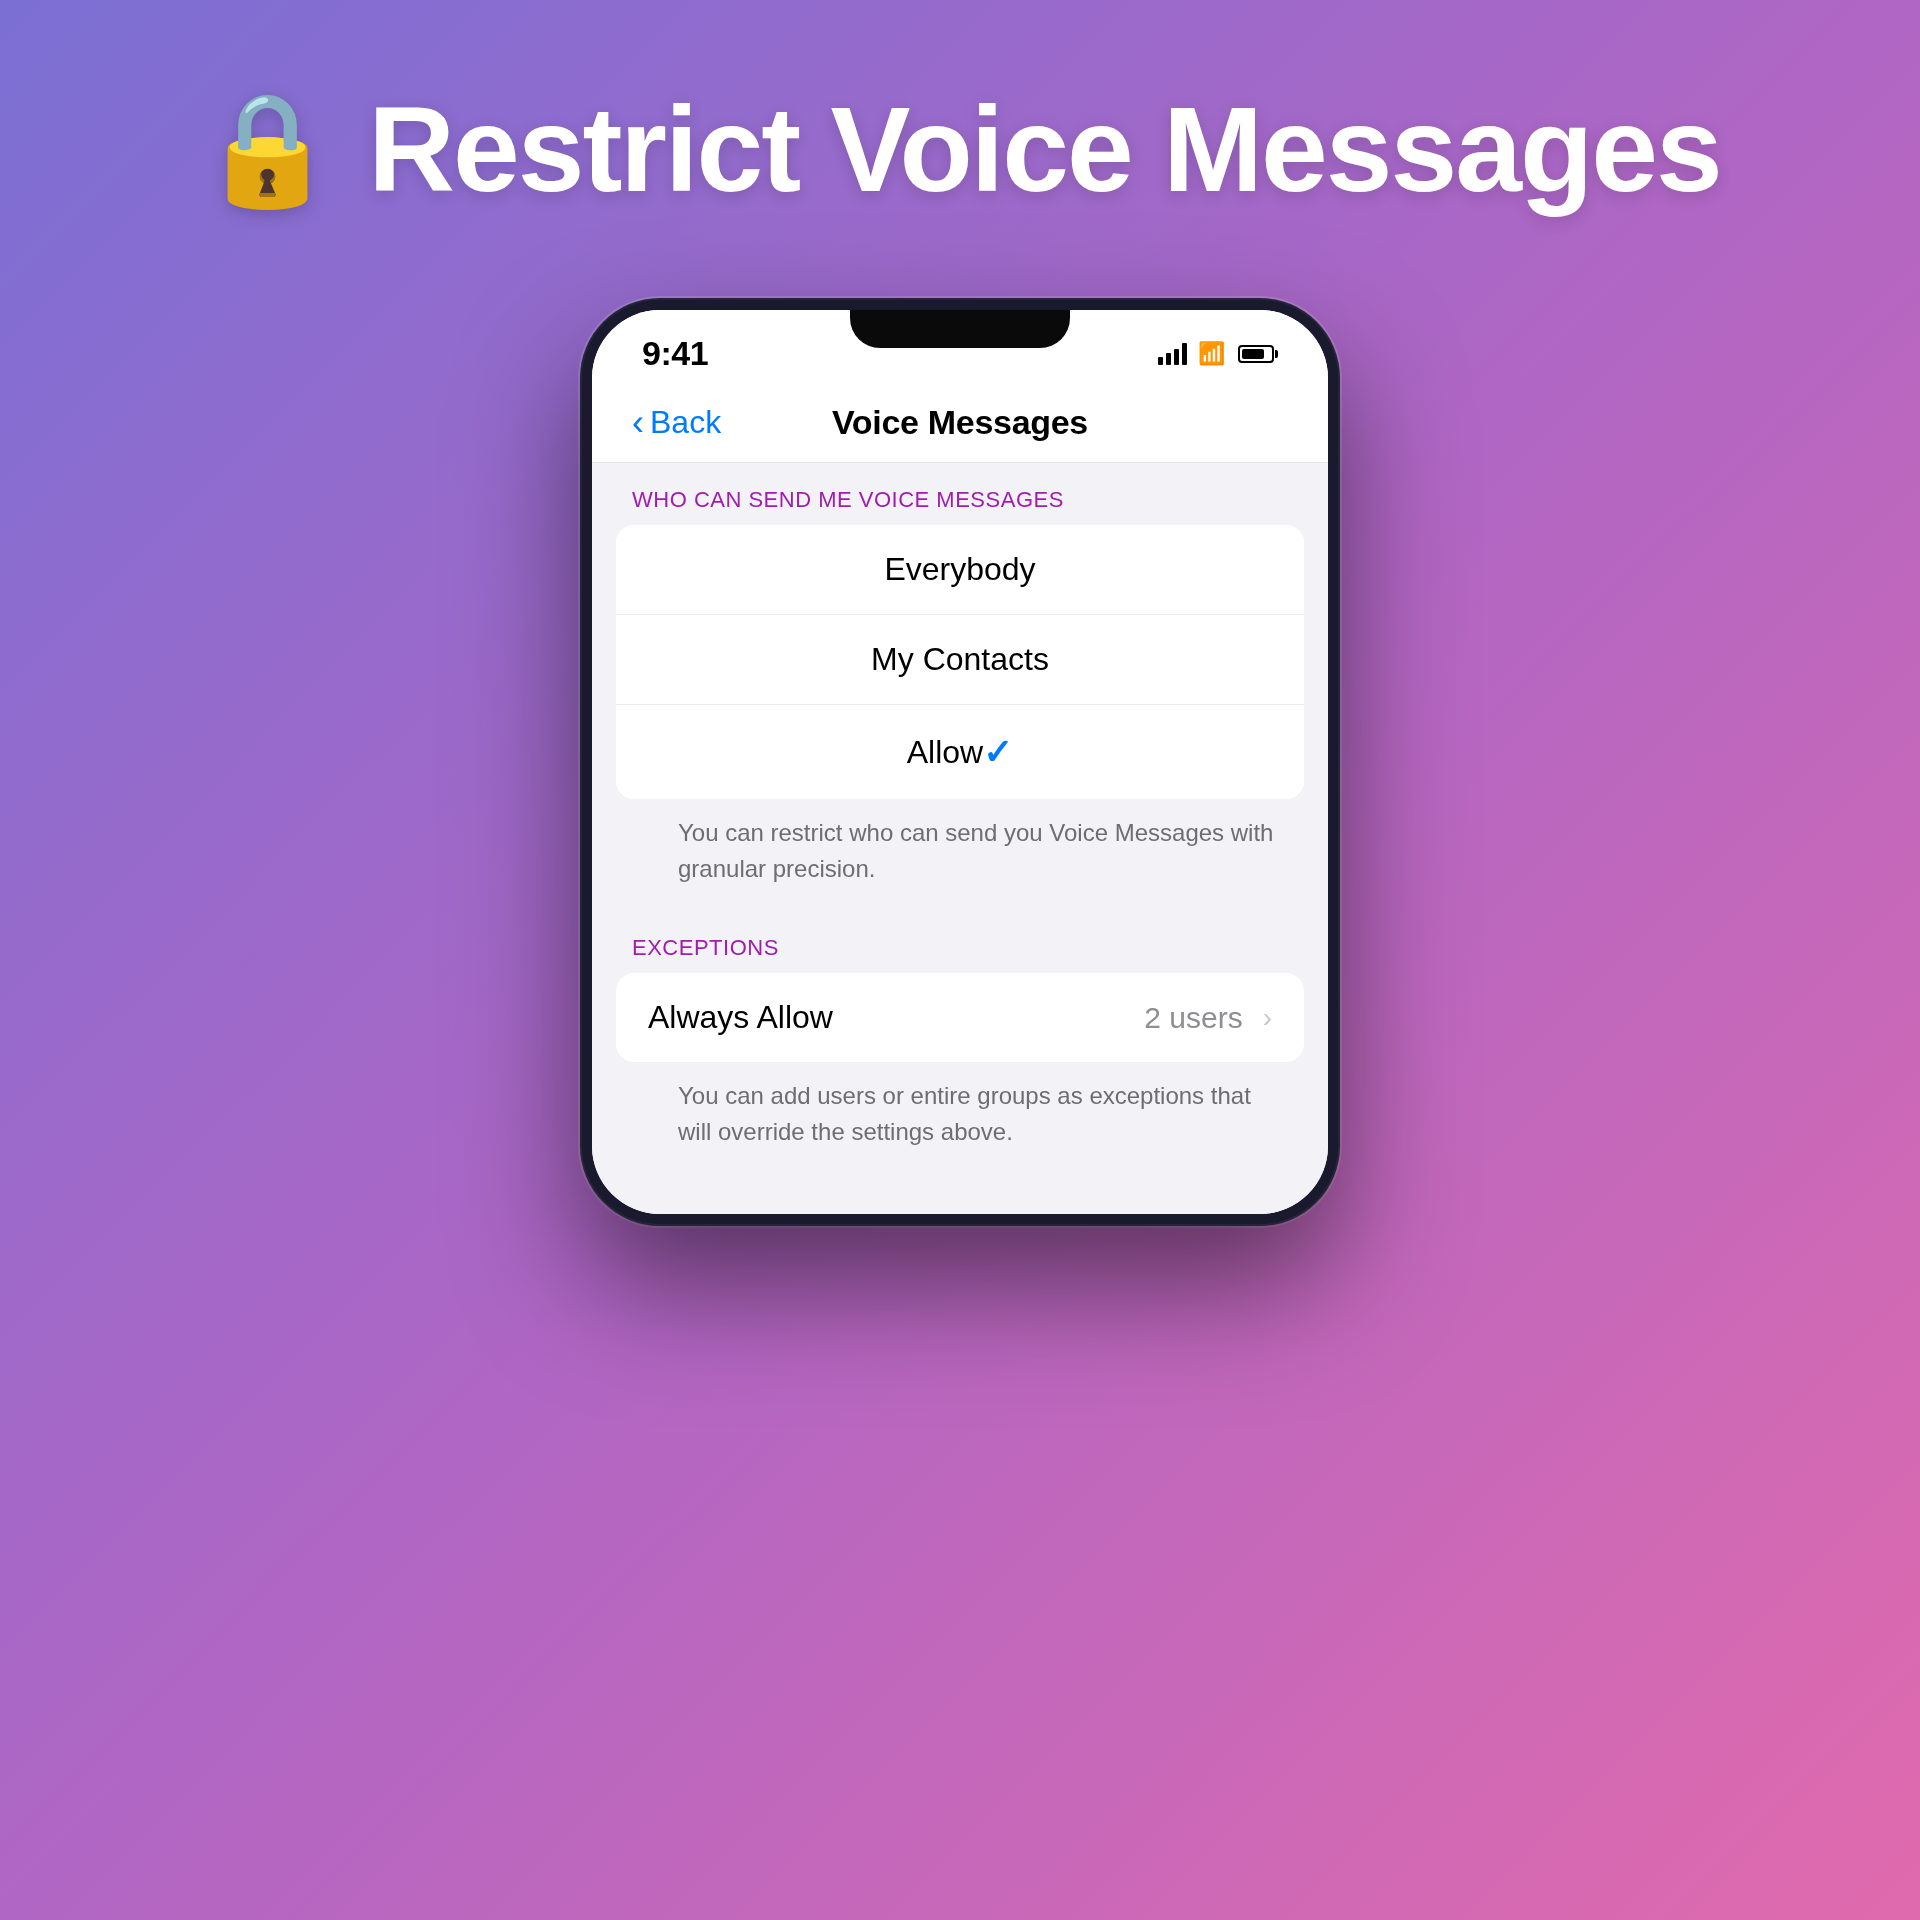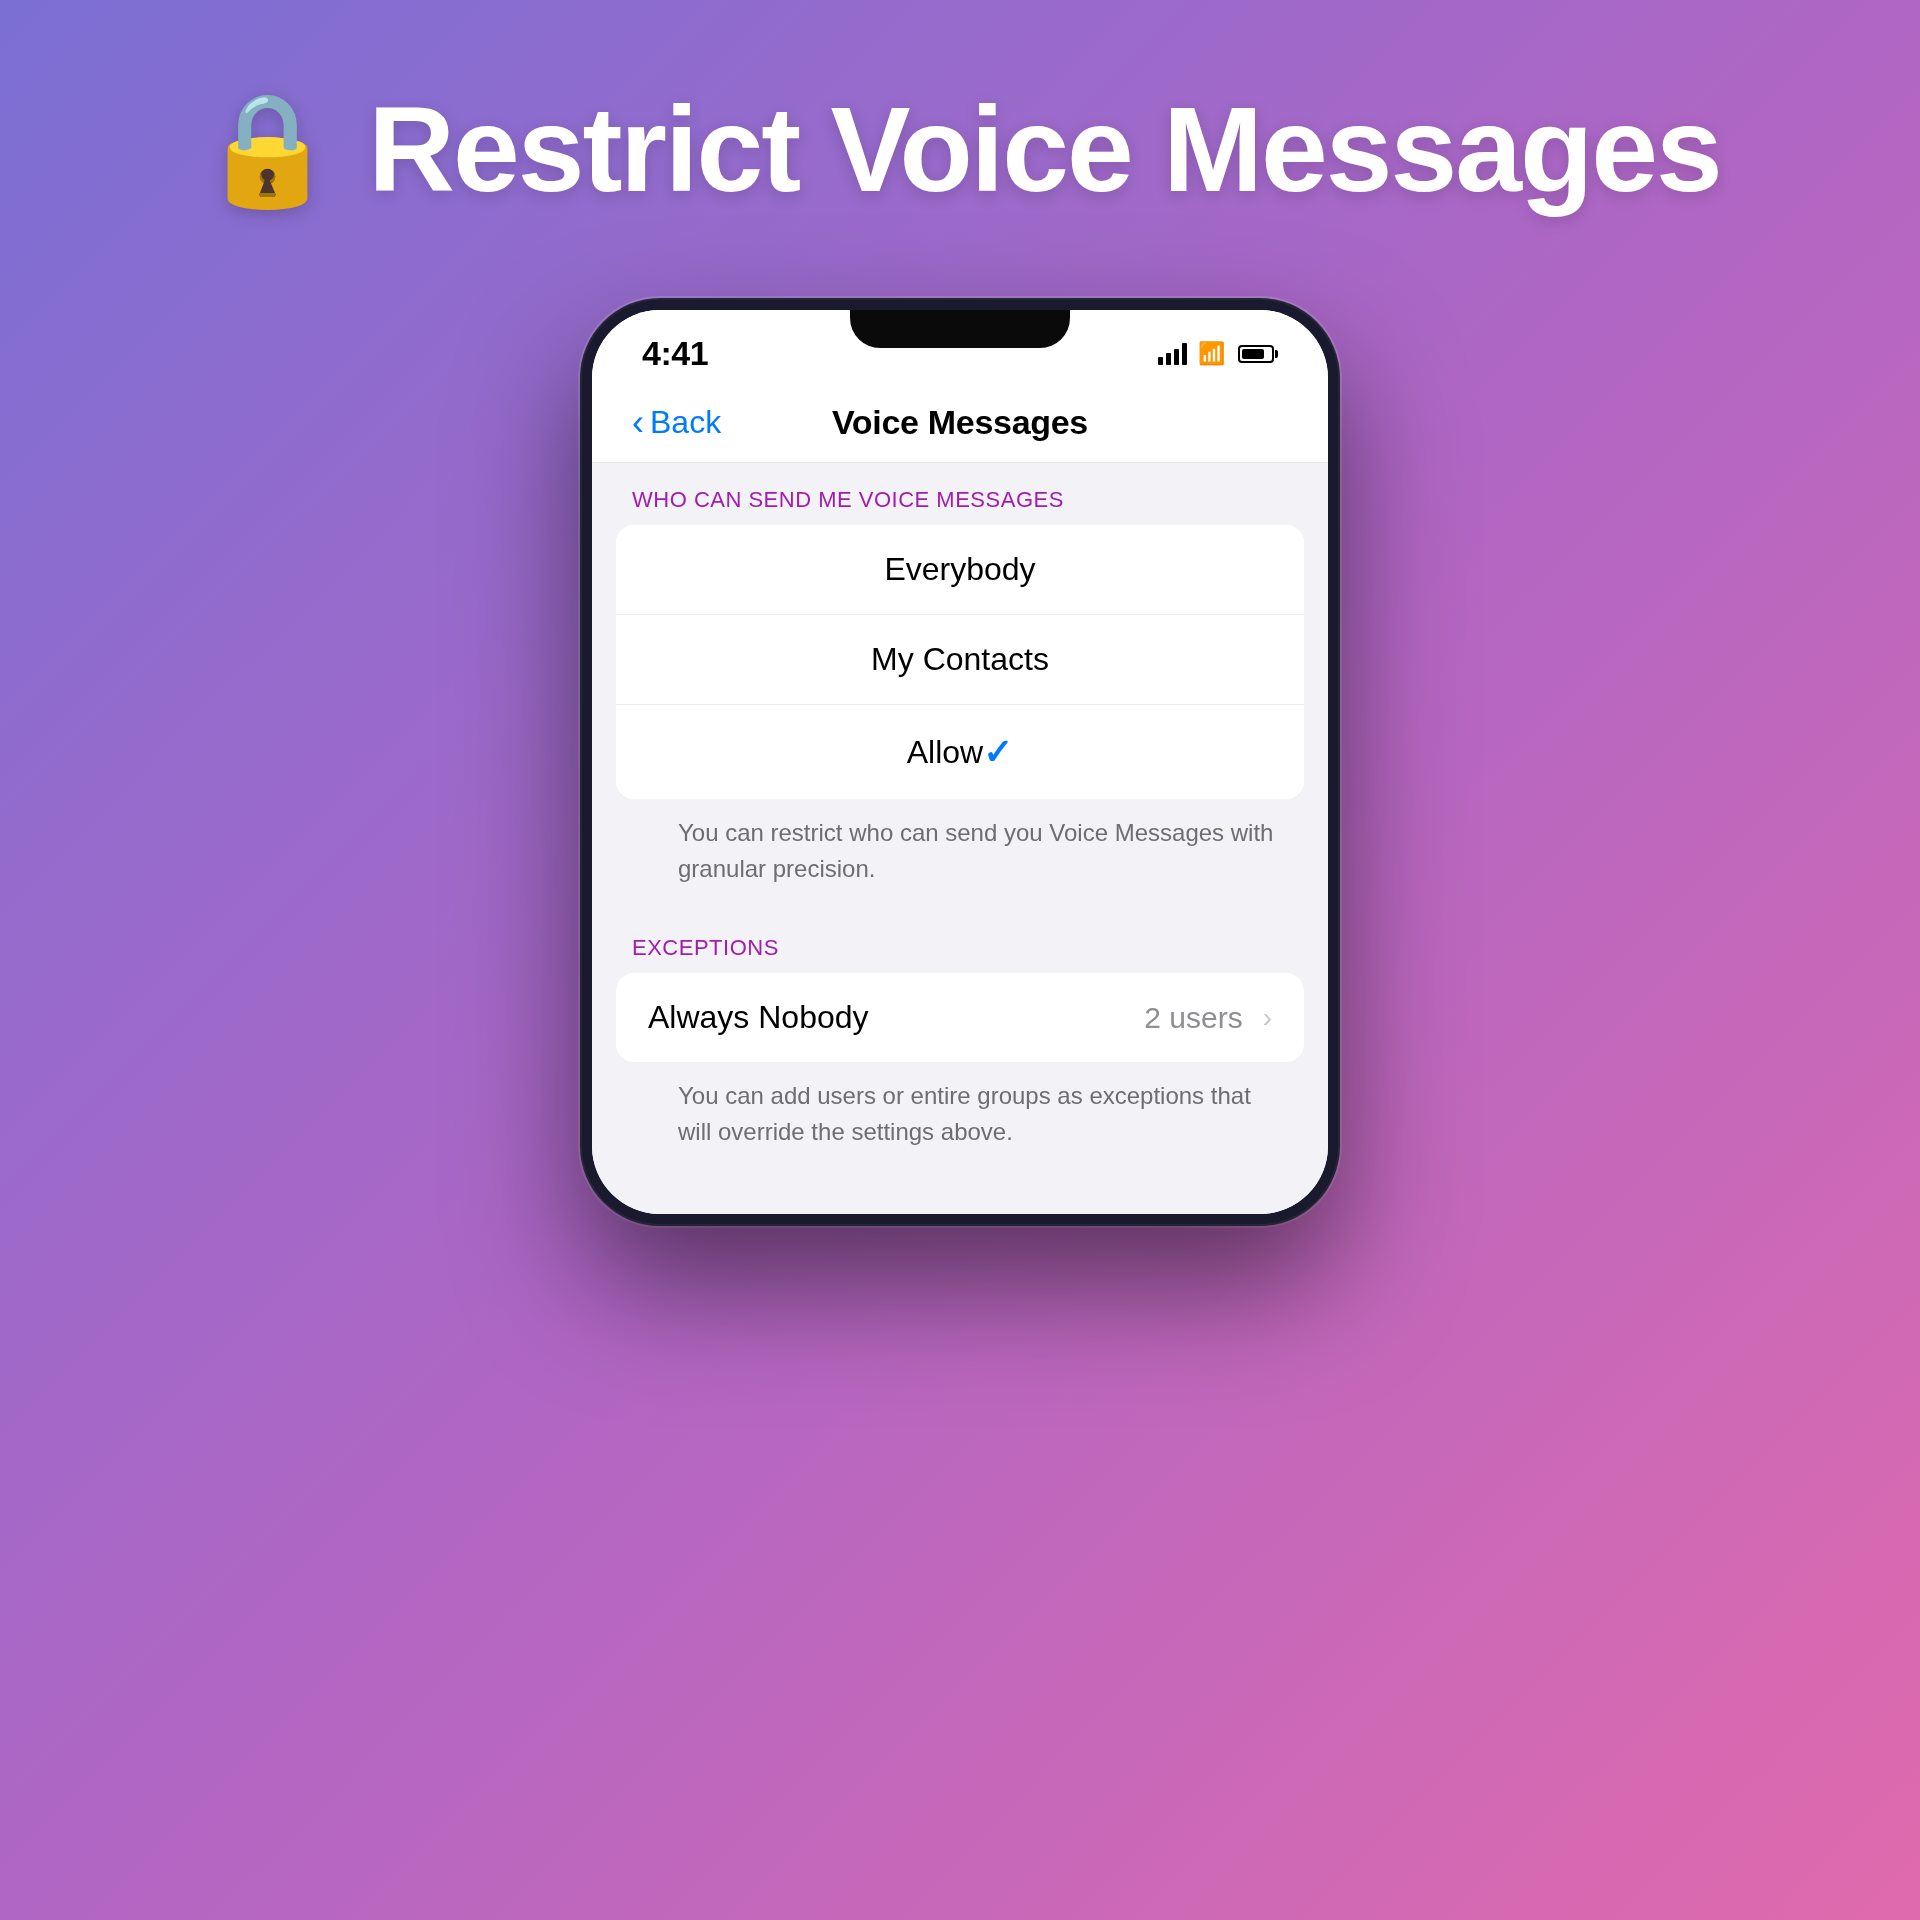--- a/index.html
+++ b/index.html
@@ -276,21 +276,21 @@
   <div class="header-title-row">
     <span class="lock-icon">🔒</span>
     <h1 class="page-main-title">Restrict Voice Messages</h1>
   </div>
 
   <div class="phone-mockup">
     <div class="phone-screen">
 
       <div class="status-bar">
         <div class="notch"></div>
-        <span class="status-time">4:41</span>
+        <span class="status-time">9:41</span>
         <div class="status-icons">
           <div class="signal-bars">
             <span></span>
               <span></span>
               <span></span>
               <span></span>
           </div>
           <span class="wifi-symbol">📶</span>
           <div class="battery-wrapper">
             <div class="battery-body">
@@ -325,21 +325,21 @@
             <span class="row-checkmark">✓</span>
           </div>
         </div>
 
         <div class="section-description">You can restrict who can send you Voice Messages with granular precision.</div>
 
         <div class="section-label">EXCEPTIONS</div>
 
         <div class="settings-group">
           <div class="exceptions-row">
-            <span class="exceptions-label">Always Nobody</span>
+            <span class="exceptions-label">Always Allow</span>
             <div class="exceptions-value">
               <span>2 users</span>
               <span class="exceptions-chevron">›</span>
             </div>
           </div>
         </div>
 
         <div class="section-description">You can add users or entire groups as exceptions that will override the settings above.</div>
 
       </div>

